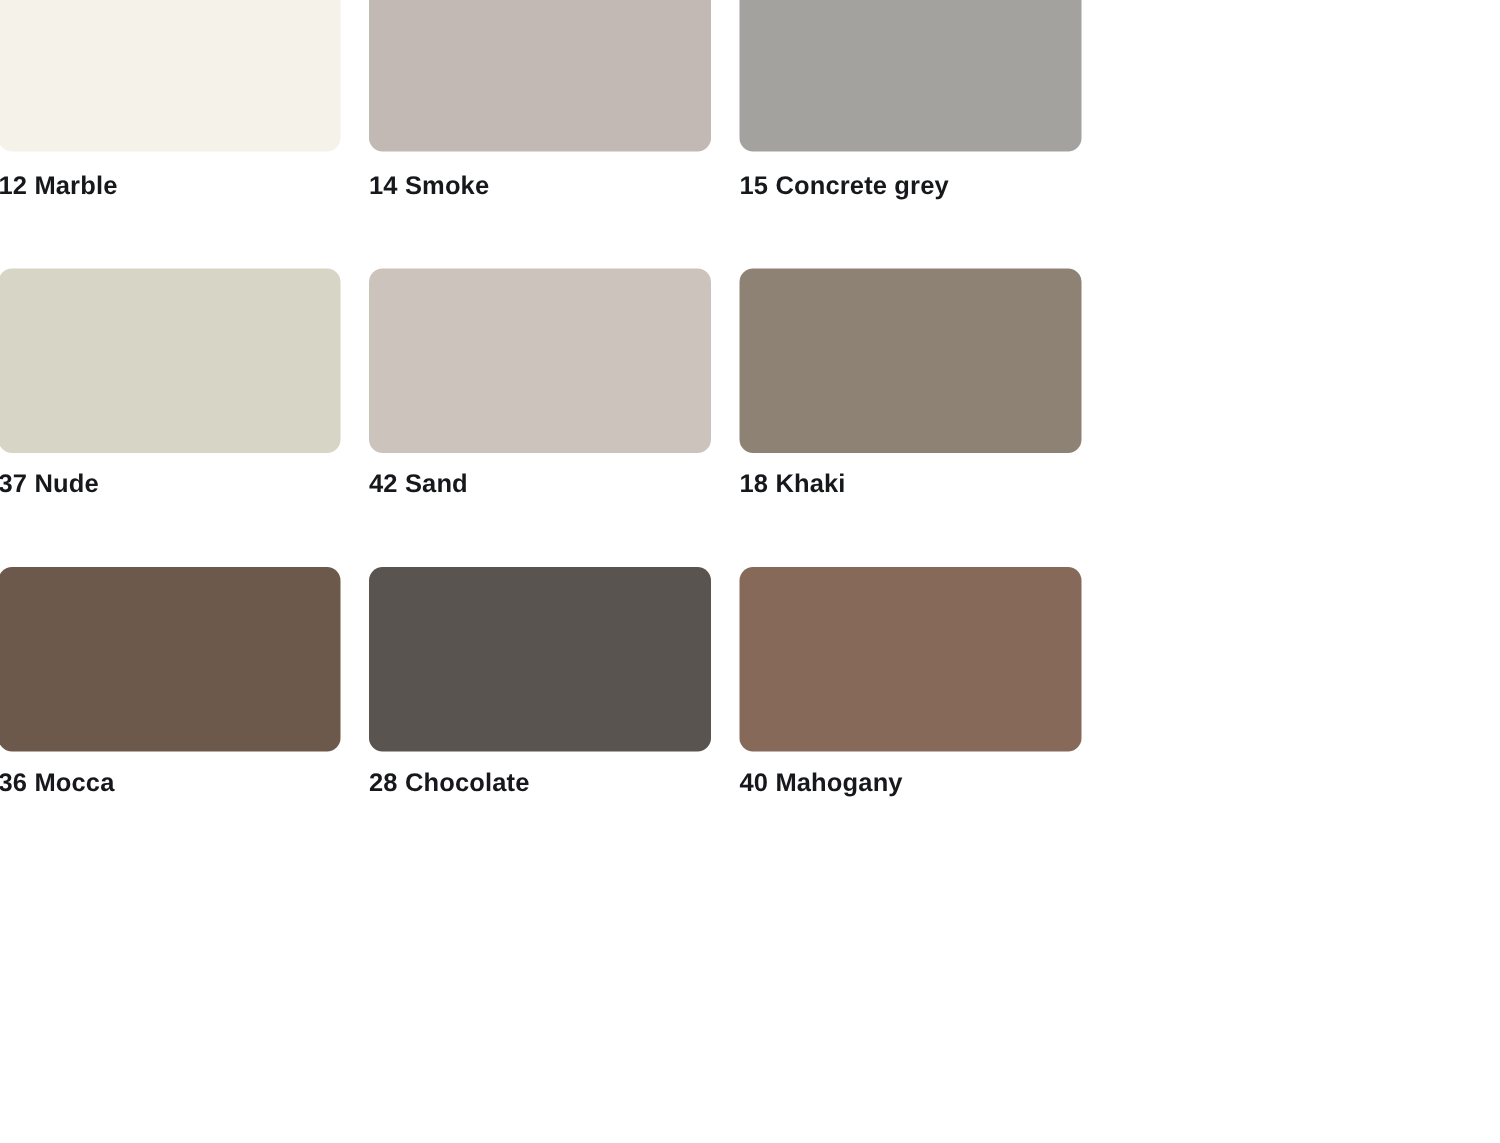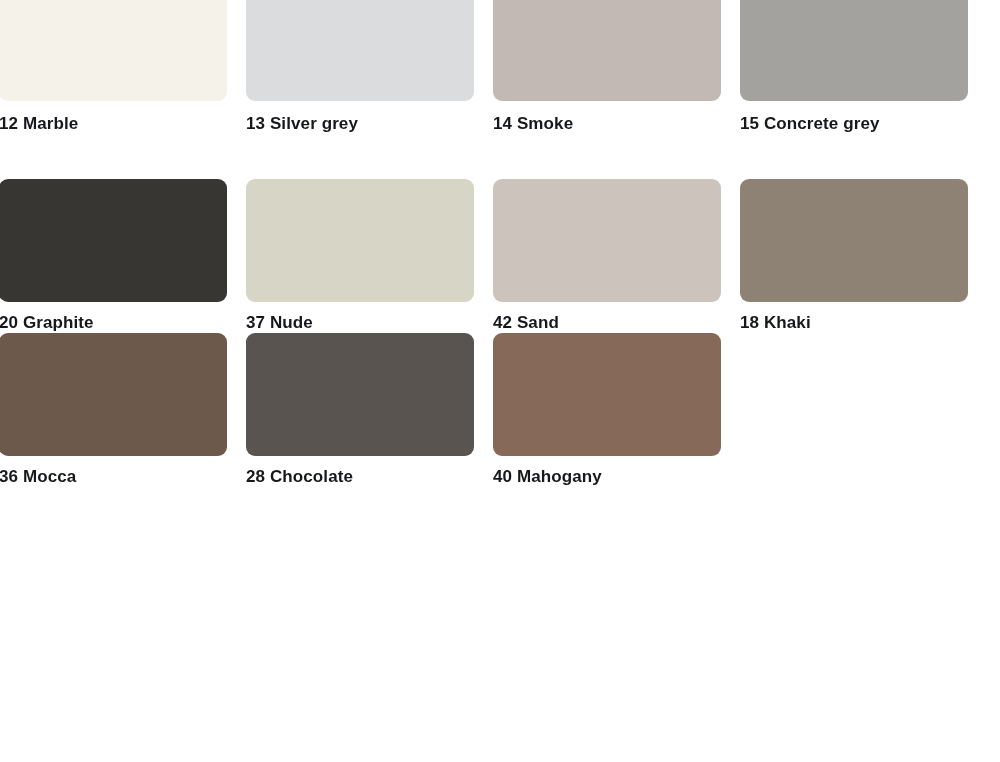--- a/index.html
+++ b/index.html
@@ -61,55 +61,47 @@
   }
 
   .row-1 .swatch-label { padding-top: 13px; }
   .row-2 .swatch-label,
   .row-3 .swatch-label,
   .row-4 .swatch-label { padding-top: 11px; }
 
   .row-1 { margin-top: 0; }
   .row-2 { margin-top: 55px; }
   .row-3 { margin-top: 45px; }
-  .row-4 { }
+  .row-4 { margin-top: 45px; }
 
   .swatch-cell.empty .swatch-chip { visibility: hidden; }
   .swatch-cell.empty .swatch-label { visibility: hidden; }
 </style>
 </head>
 <body style="background-color: rgb(255, 255, 255);">
 
 <main>
 
   <section class="swatch-grid row-1">
     <div class="swatch-cell">
       <div class="swatch-chip" style="background-color: rgb(245, 242, 233);"></div>
       <div class="swatch-label">12 Marble</div>
     </div>
     <div class="swatch-cell">
-      <div class="swatch-chip" style="background-color: rgb(218, 220, 222);"></div>
-      <div class="swatch-label">13 Silver grey</div>
-    </div>
-    <div class="swatch-cell">
       <div class="swatch-chip" style="background-color: rgb(194, 185, 180);"></div>
       <div class="swatch-label">14 Smoke</div>
     </div>
     <div class="swatch-cell">
       <div class="swatch-chip" style="background-color: rgb(163, 162, 159);"></div>
       <div class="swatch-label">15 Concrete grey</div>
     </div>
   </section>
 
 
   <section class="swatch-grid row-3">
-    <div class="swatch-cell">
-      <div class="swatch-chip" style="background-color: rgb(56, 54, 51);"></div>
-      <div class="swatch-label">20 Graphite</div>
-    </div>
     <div class="swatch-cell">
       <div class="swatch-chip" style="background-color: rgb(214, 213, 198);"></div>
       <div class="swatch-label">37 Nude</div>
     </div>
     <div class="swatch-cell">
       <div class="swatch-chip" style="background-color: rgb(205, 195, 189);"></div>
       <div class="swatch-label">42 Sand</div>
     </div>
     <div class="swatch-cell">
       <div class="swatch-chip" style="background-color: rgb(141, 130, 116);"></div>

